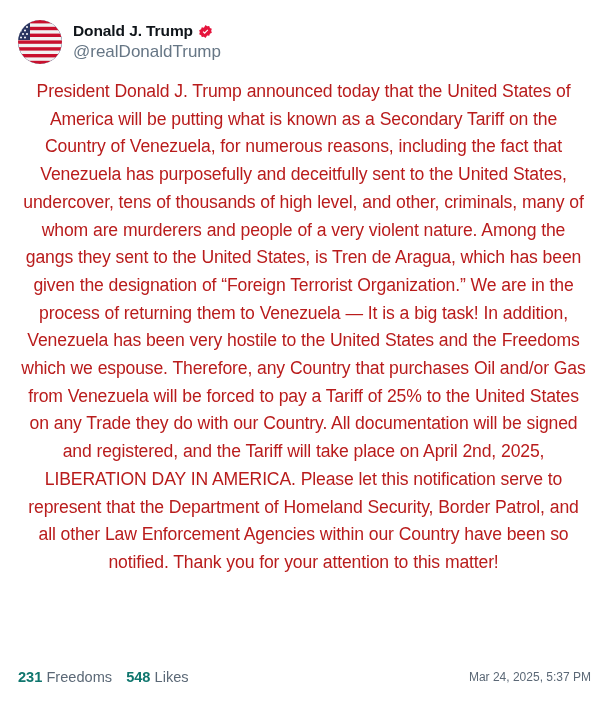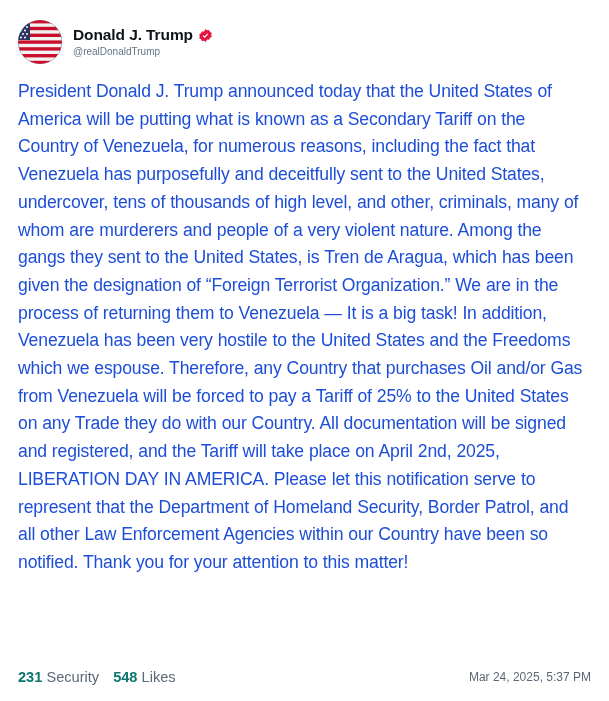--- a/index.html
+++ b/index.html
@@ -55,32 +55,33 @@
     color: #0f1419;
     letter-spacing: -0.1px;
   }
   .verified-badge {
     width: 15px;
     height: 15px;
     display: inline-block;
     flex: 0 0 15px;
   }
   .handle {
-    font-size: 10px;
+    font-size: 17px;
     color: #667685;
     margin-top: 2px;
   }
   .post-body {
     font-size: 17.6px;
     line-height: 1.575;
-    color: #1d4ed8;
+    color: #b91c1c;
     letter-spacing: -0.15px;
     word-spacing: 0.2px;
     flex: 1 1 auto;
     padding-right: 2px;
+    text-align: center;
   }
   .post-footer {
     display: flex;
     align-items: center;
     justify-content: space-between;
     padding: 12px 0 16px 0;
     font-size: 14.6px;
     color: #5b6876;
   }
   .stats {
@@ -151,21 +152,21 @@
       <span class="handle">@realDonaldTrump</span>
     </div>
   </div>
 
   <div class="post-body">President Donald J. Trump announced today that the United States of America will be putting what is known as a Secondary Tariff on the Country of Venezuela, for numerous reasons, including the fact that Venezuela has purposefully and deceitfully sent to the United States, undercover, tens of thousands of high level, and other, criminals, many of whom are murderers and people of a very violent nature. Among the gangs they sent to the United States, is Tren de Aragua, which has been given the designation of “Foreign Terrorist Organization.” We are in the process of returning them to Venezuela — It is a big task! In addition, Venezuela has been very hostile to the United States and the Freedoms which we espouse. Therefore, any Country that purchases Oil and/or Gas from Venezuela will be forced to pay a Tariff of 25% to the United States on any Trade they do with our Country. All documentation will be signed and registered, and the Tariff will take place on April 2nd, 2025, LIBERATION DAY IN AMERICA. Please let this notification serve to represent that the Department of Homeland Security, Border Patrol, and all other Law Enforcement Agencies within our Country have been so notified. Thank you for your attention to this matter!</div>
 
   <div class="post-footer">
     <div class="stats">
       <span class="stat">
         <span class="num">231</span>
-        <span>Security</span>
+        <span>Freedoms</span>
       </span>
       <span class="stat">
         <span class="num">548</span>
         <span>Likes</span>
       </span>
     </div>
     <span class="timestamp">Mar 24, 2025, 5:37 PM</span>
   </div>
 
 </div>

